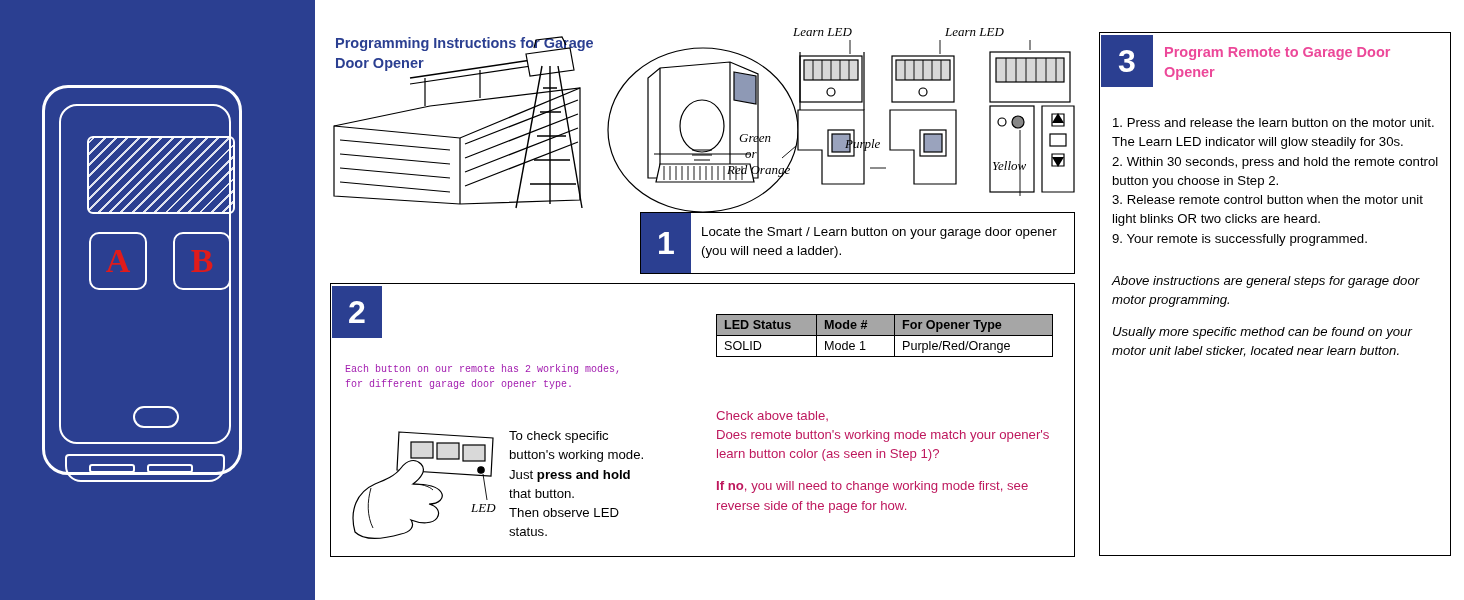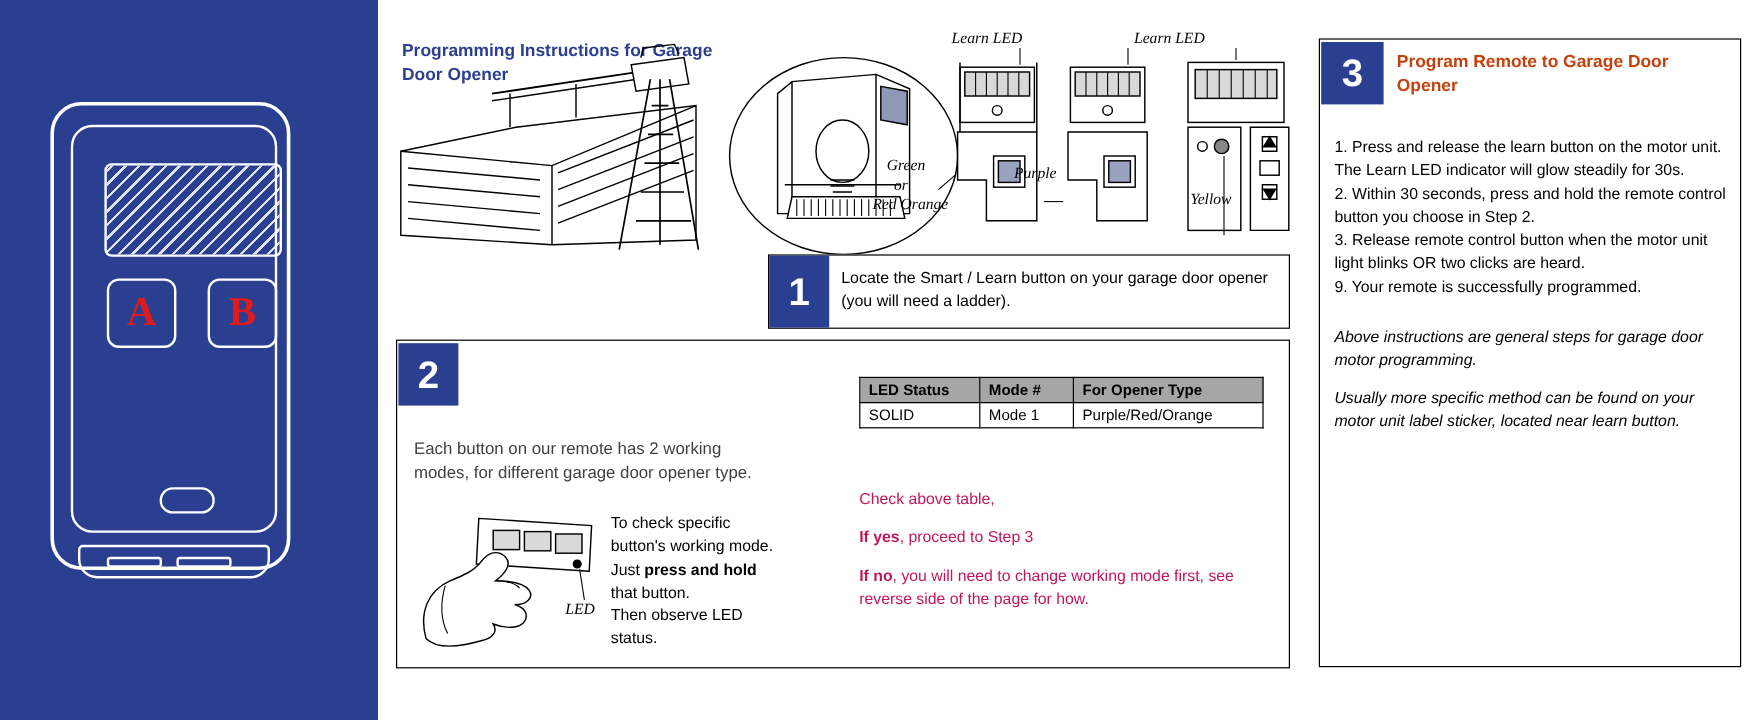--- a/index.html
+++ b/index.html
@@ -101,21 +101,21 @@
   .step2-num {
     position: absolute; left: 1px; top: 2px; width: 50px; height: 52px;
     font-size: 32px;
   }
   .step2-title {
     position: absolute; left: 62px; top: 10px; width: 240px;
     color: #2b3f91; font-size: 14.5px; font-weight: bold; line-height: 1.35;
   }
   .step2-sub {
     position: absolute; left: 14px; top: 79px; width: 300px;
-    font-size: 14px; line-height: 1.45; color: #404040;
+    font-size: 10px; line-height: 1.45; color: #a21caf; font-family: Liberation Mono, monospace;
   }
   .hand-art {
     position: absolute; left: 10px; top: 130px; width: 170px; height: 130px;
   }
   .led-label {
     position: absolute; left: 140px; top: 216px;
     font-family: "Liberation Serif", serif; font-style: italic; font-size: 13px;
   }
   .step2-right-text {
     position: absolute; left: 178px; top: 142px; width: 140px;
@@ -151,21 +151,21 @@
   .right {
     position: absolute; left: 1099px; top: 32px; width: 352px; height: 524px;
     border: 1px solid #000; background: #fff;
   }
   .step3-num {
     position: absolute; left: 1px; top: 2px; width: 52px; height: 52px;
     font-size: 32px;
   }
   .step3-title {
     position: absolute; left: 64px; top: 10px; width: 280px;
-    color: #c2410c; font-size: 14.5px; font-weight: bold; line-height: 1.35;
+    color: #ec4899; font-size: 14.5px; font-weight: bold; line-height: 1.35;
   }
   .step3-body {
     position: absolute; left: 12px; top: 80px; width: 334px;
     font-size: 13.2px; line-height: 1.46; color: #000;
   }
   .step3-note {
     position: absolute; left: 12px; top: 238px; width: 330px;
     font-size: 13.2px; line-height: 1.46; color: #000; font-style: italic;
   }
   .step3-note p { margin: 0 0 12px 0; }
@@ -348,22 +348,22 @@
             <td>SOLID</td>
             <td class="mode">Mode 1</td>
             <td>Purple/Red/Orange</td>
           </tr>
         </tbody>
       </table>
 
       <div class="check-block">
         <p>
           <span>Check above table,</span><br>
+          <span>Does remote button's working mode match your opener's learn button color (as seen in Step 1)?</span>
         </p>
-        <p><b>If yes</b><span>, proceed to Step 3</span></p>
         <p><b>If no</b><span>, you will need to change working mode first, see reverse side of the page for how.</span></p>
       </div>
     </div>
   </div>
 
   <div class="right">
     <div class="stepnum step3-num">3</div>
     <div class="step3-title">Program Remote to Garage Door Opener</div>
     <div class="step3-body">
       <div>1. Press and release the learn button on the motor unit. The Learn LED indicator will glow steadily for 30s.</div>

